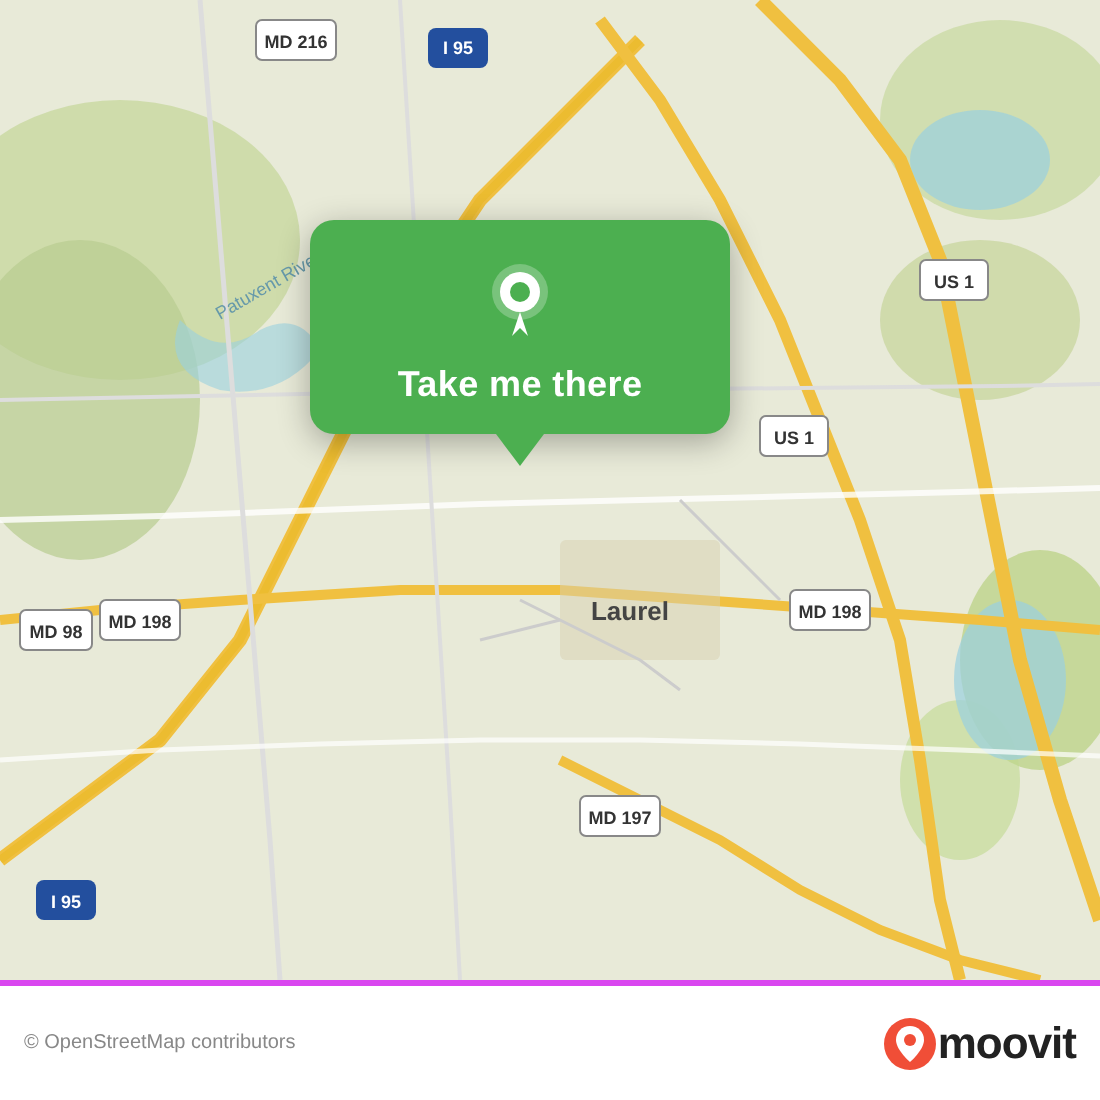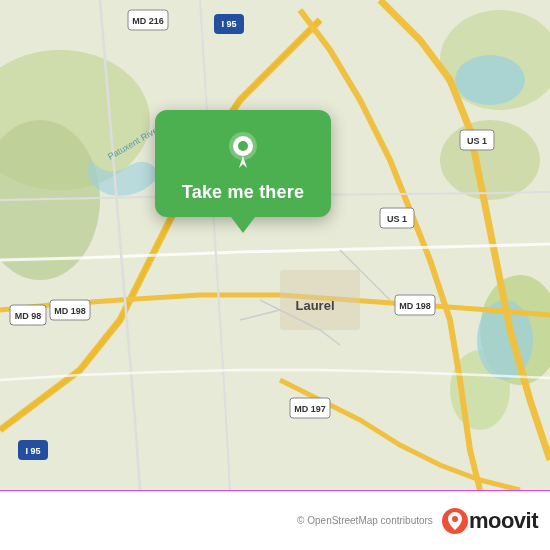--- a/index.html
+++ b/index.html
@@ -23,21 +23,21 @@
     #map-svg {
       width: 100%;
       height: 100%;
     }
 
     
     #popup {
       position: absolute;
       top: 110px;
       left: 155px;
-      width: 176px;
+      width: 210px;
       background: #4caf50;
       border-radius: 12px;
       padding: 18px 16px 14px 16px;
       display: flex;
       flex-direction: column;
       align-items: center;
       box-shadow: 0 4px 16px rgba(0,0,0,0.3);
       cursor: pointer;
     }
 
@@ -64,26 +64,25 @@
       font-weight: 600;
       text-align: center;
       letter-spacing: 0.2px;
     }
 
     
     #bottom-bar {
       width: 550px;
       height: 60px;
       background: #fff;
-      border-top: 1px solid #d946ef;
+      border-top: 3px solid #d946ef;
       display: flex;
       align-items: center;
       padding: 0 12px;
       gap: 8px;
-      text-align: right;
     }
 
     #moovit-logo {
       display: flex;
       align-items: center;
       gap: 0;
       flex-shrink: 0;
     }
 
     #moovit-pin {

